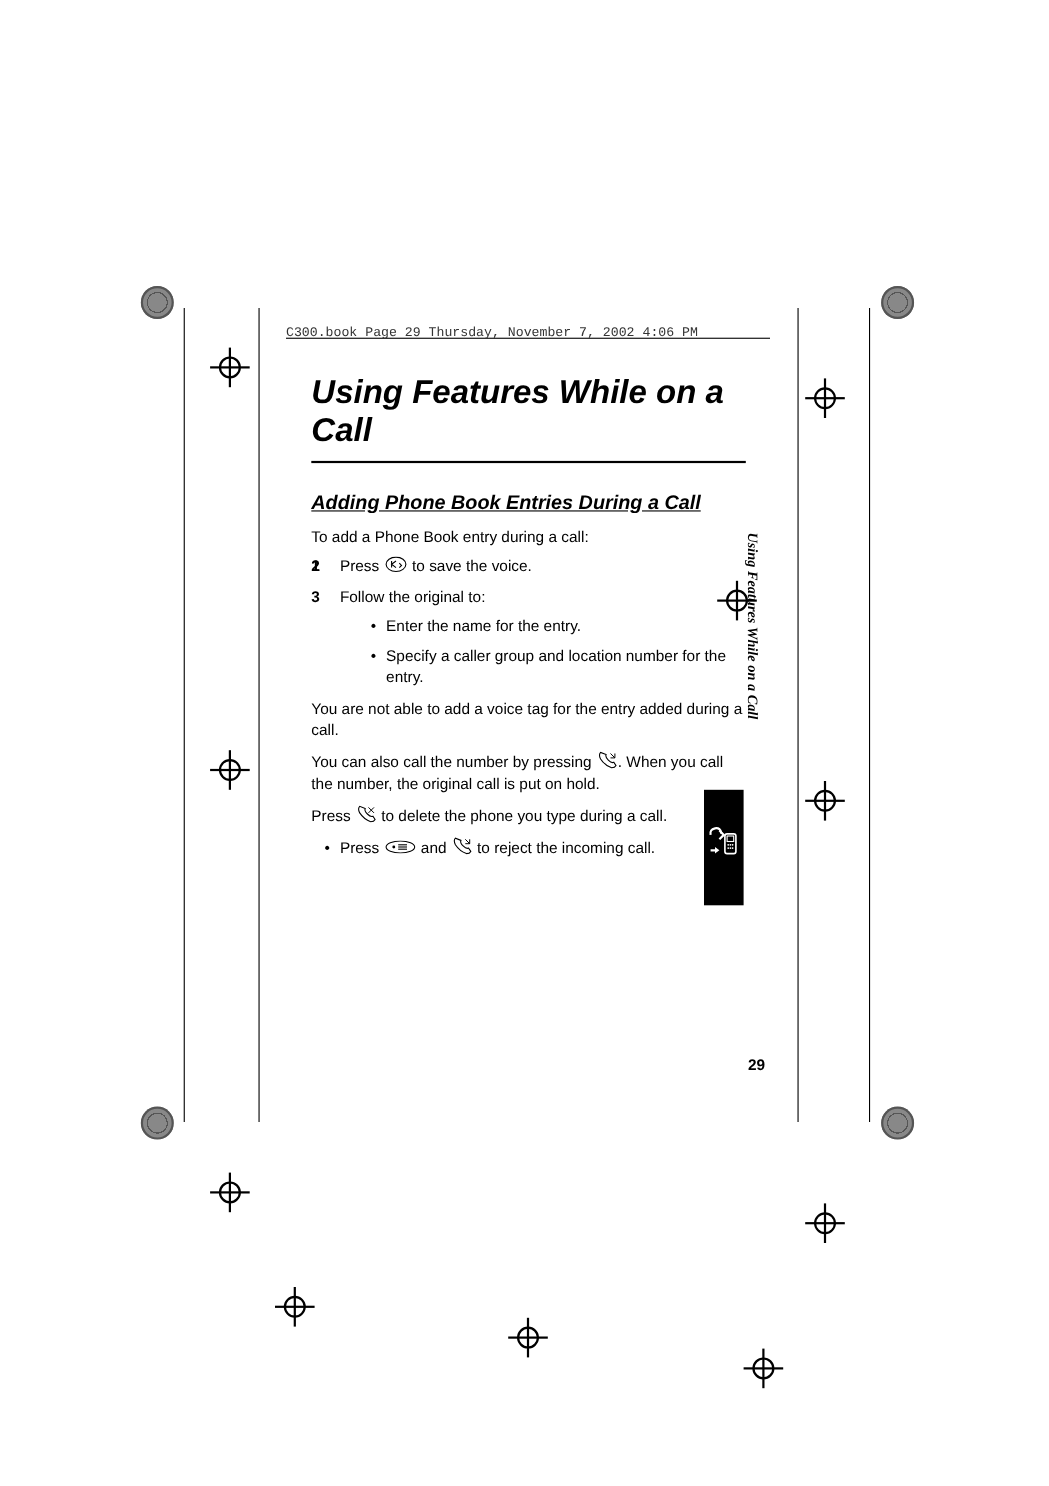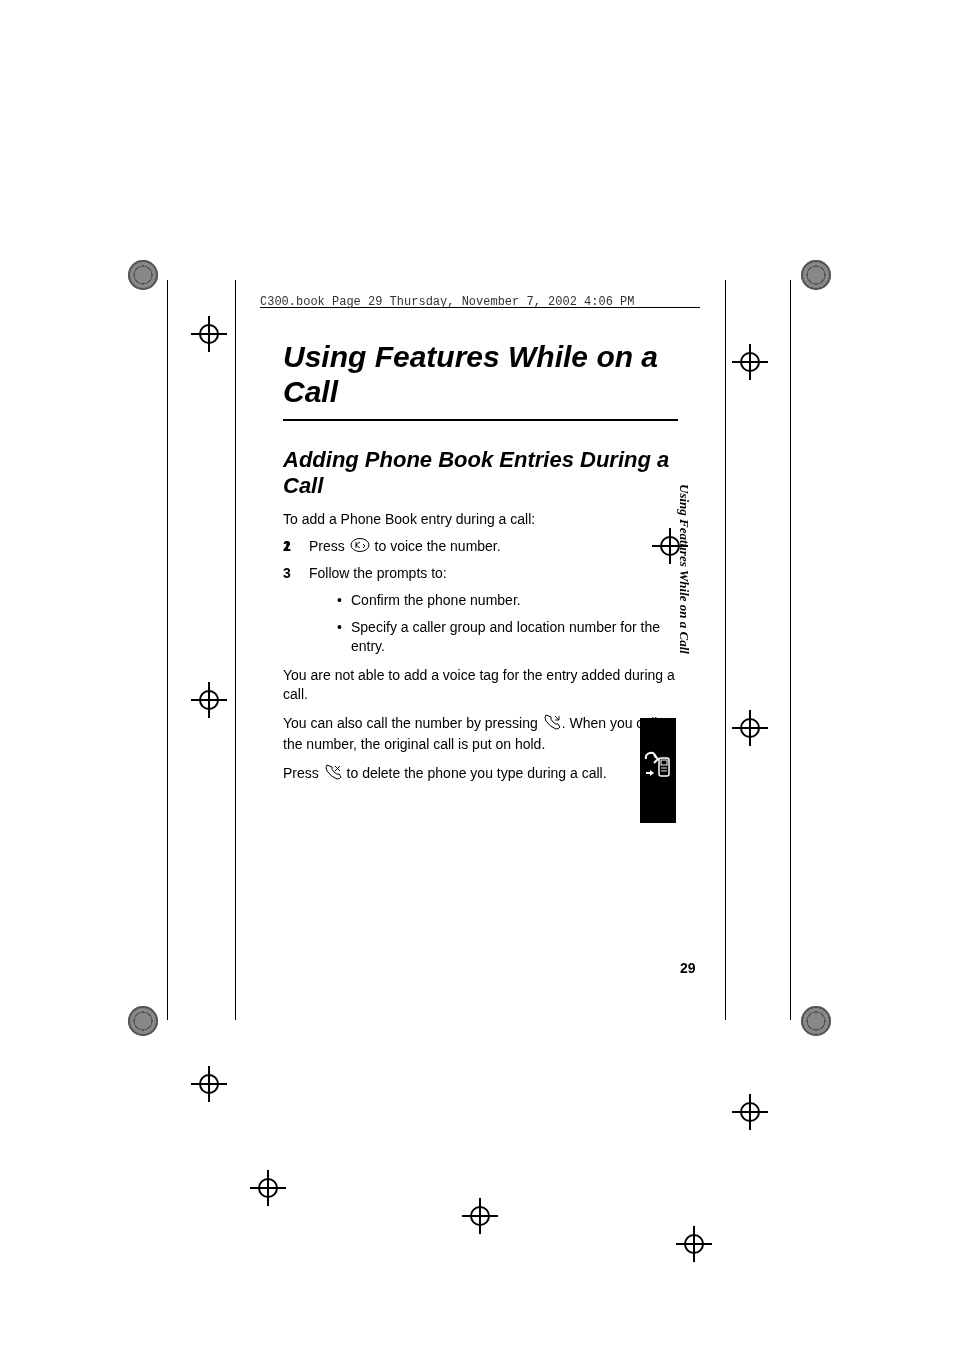--- a/index.html
+++ b/index.html
@@ -67,23 +67,24 @@
       font-style: italic;
       font-size: 30px;
       line-height: 1.15;
       padding-bottom: 10px;
       border-bottom: 2px solid #000;
     }
     h2.section {
       font-family: Arial, Helvetica, sans-serif;
       font-weight: bold;
       font-style: italic;
-      font-size: 22px;
+      font-size: 18px;
       margin-top: 26px;
       line-height: 1.2;
+      text-decoration: underline;
     }
     p.body {
       font-size: 14px;
       margin-top: 10px;
       line-height: 1.35;
     }
     ol.num { list-style: none; margin-top: 8px; }
     ol.num > li {
       font-size: 14px;
       padding-left: 26px;
@@ -244,47 +245,56 @@
 
     <ol class="num">
       <li>
         <span class="num">1</span>
       </li>
       <li>
         <span class="num">2</span>
         <span>
           <span>Press </span><span class="key-icon"><svg width="20" height="14" viewBox="0 0 20 14">
                 <use href="#okKey"></use>
-              </svg></span><span> to voice the number.</span>
+              </svg></span><span> to save the voice.</span>
         </span>
       </li>
       <li>
         <span class="num">3</span>
-        <span>Follow the prompts to:</span>
+        <span>Follow the original to:</span>
         <ul class="bul">
-          <li>Confirm the phone number.</li>
+          <li>Enter the name for the entry.</li>
           <li>Specify a caller group and location number for the entry.</li>
         </ul>
       </li>
     </ol>
 
     <p class="body">You are not able to add a voice tag for the entry added during a call.</p>
 
     <p class="body">
       <span>You can also call the number by pressing </span><span class="key-icon"><svg width="18" height="16" viewBox="0 0 18 16">
             <use href="#sendKey"></use>
           </svg></span><span>. When you call the number, the original call is put on hold.</span>
     </p>
 
     <p class="body">
       <span>Press </span><span class="key-icon"><svg width="18" height="16" viewBox="0 0 18 16">
             <use href="#clearKey"></use>
           </svg></span><span> to delete the phone you type during a call.</span>
     </p>
 
+    <ul class="bul2">
+      <li>
+        <span>Press </span><span class="key-icon"><svg width="28" height="12" viewBox="0 0 28 12">
+              <use href="#menuKey"></use>
+            </svg></span><span> and </span><span class="key-icon"><svg width="18" height="16" viewBox="0 0 18 16">
+              <use href="#sendKey"></use>
+            </svg></span><span> to reject the incoming call.</span>
+      </li>
+    </ul>
   </div>
 
   <div class="side-tab-text">Using Features While on a Call</div>
 
   <div class="side-tab-black"></div>
   <div class="side-tab-icon">
     <svg width="32" height="32" viewBox="0 0 32 32">
       <path d="M 4 10 Q 3 5 8 4 Q 13 3 14 9" fill="none" stroke="#fff" stroke-width="2"></path>
       <path d="M 12 6 L 16 10 L 12 14" fill="none" stroke="#fff" stroke-width="2"></path>
       <rect x="17" y="9" width="10" height="18" rx="2" fill="none" stroke="#fff" stroke-width="1.5"></rect>

